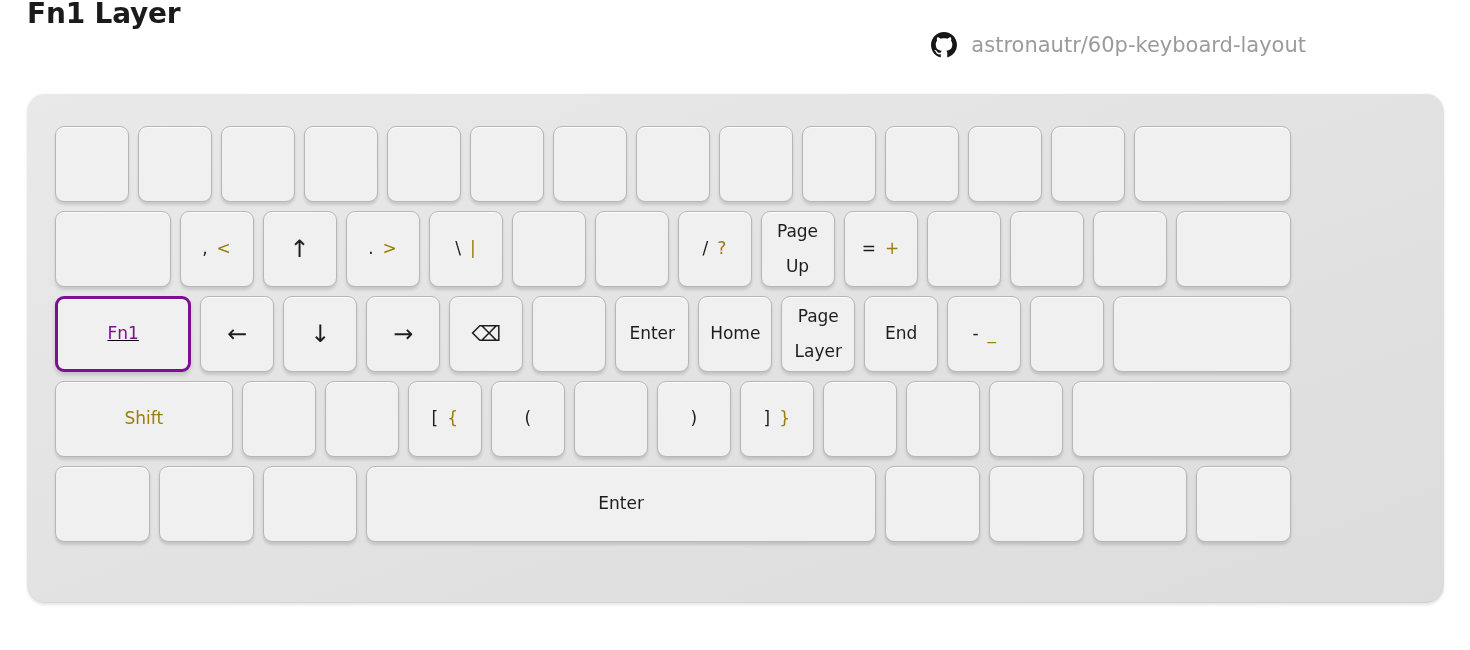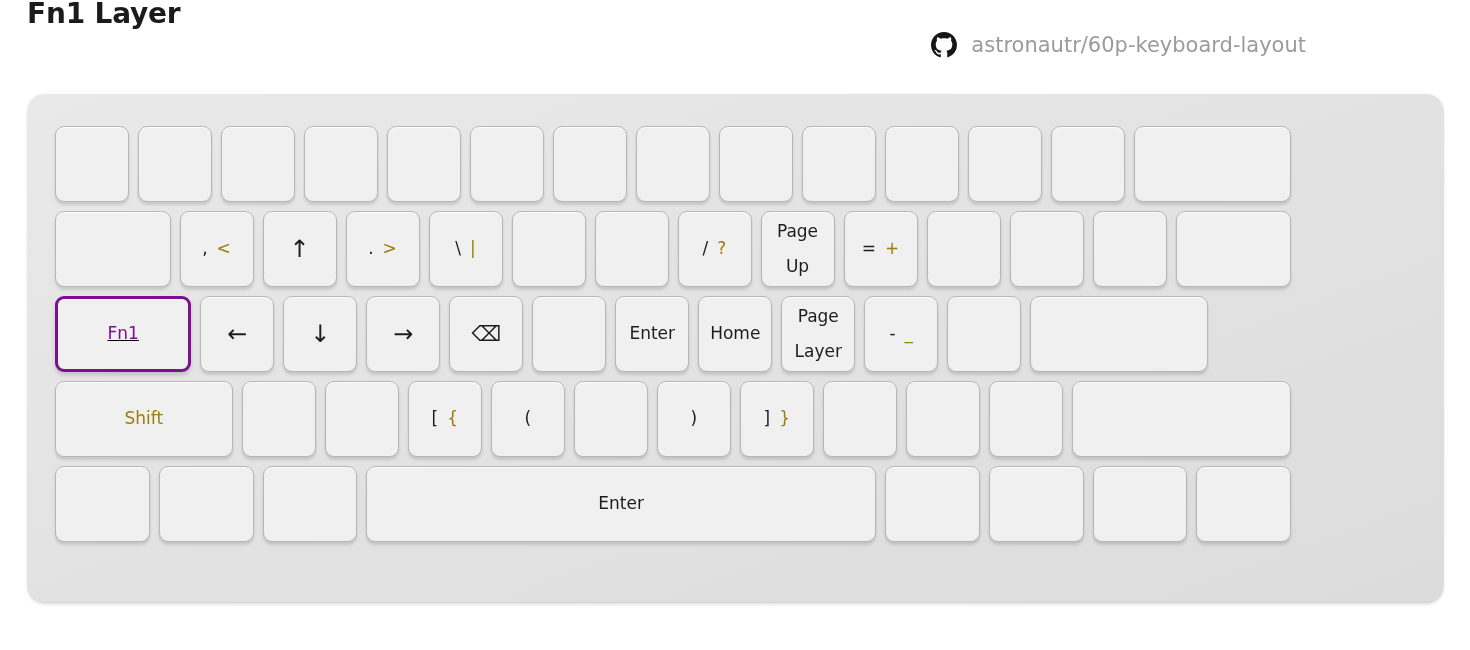--- a/index.html
+++ b/index.html
@@ -322,20 +322,25 @@
             </div>
           </div>
           <div class="key" style="width: 74px;">
             <div class="legend stack">
               <span class="lg-word">Page</span>
               <span class="lg-word">Layer</span>
             </div>
           </div>
           <div class="key" style="width: 74px;">
             <div class="legend">
+              <span class="lg-word">End</span>
+            </div>
+          </div>
+          <div class="key" style="width: 74px;">
+            <div class="legend">
               <span class="lg-base">-</span>
               <span class="lg-shift">_</span>
             </div>
           </div>
           <div class="key" style="width: 74px;">
             <div class="legend"></div>
           </div>
           <div class="key" style="width: 177.75px;">
             <div class="legend"></div>
           </div>

